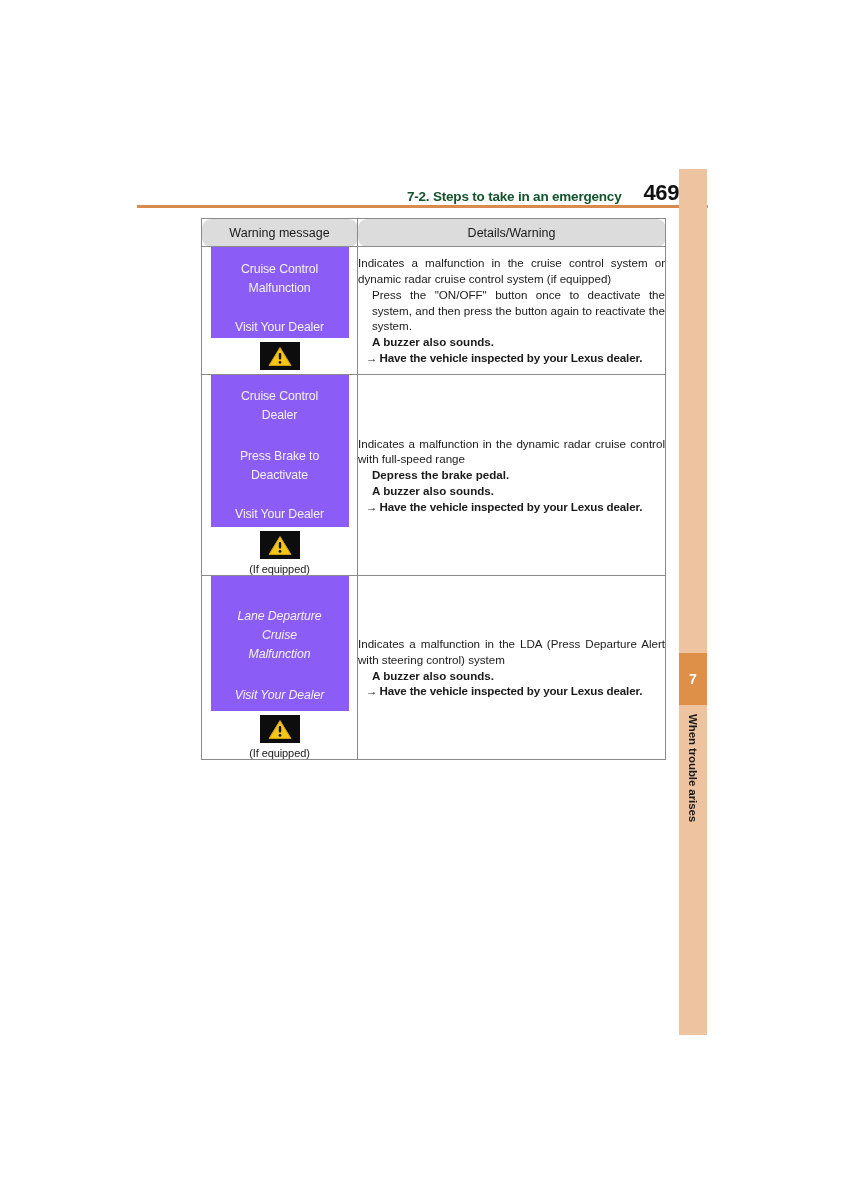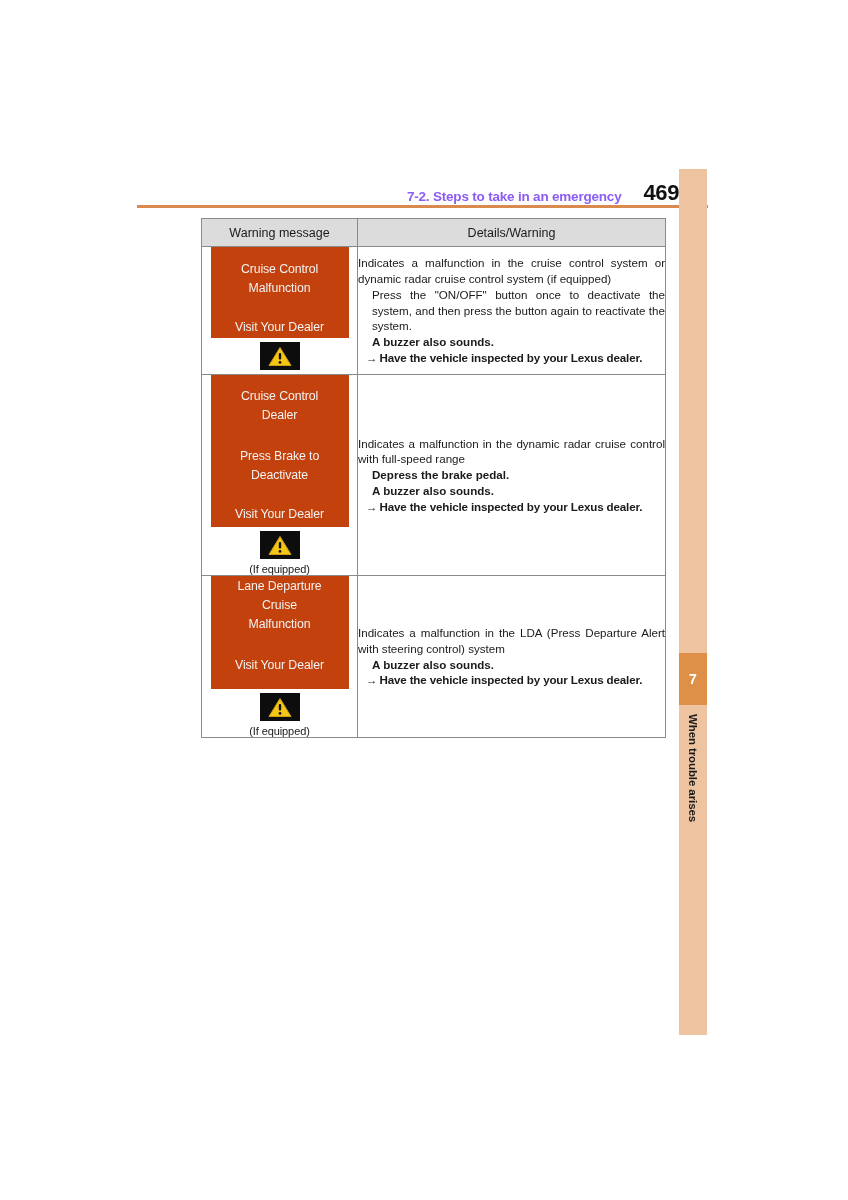--- a/index.html
+++ b/index.html
@@ -24,21 +24,21 @@
     width: 542px;
     height: 26px;
     display: flex;
     align-items: flex-end;
     justify-content: flex-end;
   }
   .header-section {
     font-size: 13.5px;
     font-weight: 600;
     letter-spacing: -0.2px;
-    color: #8b5cf6;
+    color: #14532d;
     white-space: nowrap;
     margin-right: 22px;
   }
   .header-pageno {
     font-size: 22px;
     font-weight: 700;
     letter-spacing: -0.4px;
     color: #111;
     line-height: 1;
   }
@@ -111,59 +111,60 @@
     padding: 0;
     vertical-align: middle;
   }
   .warn-table thead th {
     background: #dcdcdc;
     font-weight: 400;
     font-size: 12.5px;
     color: #1a1a1a;
     height: 27px;
     text-align: center;
+    border-radius: 9px;
   }
   .col-msg { width: 155px; }
   .col-det { width: 307px; }
 
   .msg-cell {
     padding: 9px 0 6px 0;
     text-align: center;
   }
   .det-cell {
     padding: 6px 8px 6px 8px;
     font-size: 11.6px;
     line-height: 1.36;
     color: #1a1a1a;
   }
 
   
   .mid-screen {
     width: 138px;
-    background: #c2410c;
+    background: #8b5cf6;
     margin: 0 auto;
     color: #f2f2f2;
     text-align: center;
     font-size: 12.3px;
     line-height: 1.55;
     letter-spacing: -0.1px;
     box-sizing: border-box;
     position: relative;
   }
   .mid-screen .mid-line { display: block; }
   .mid-screen .mid-gap { display: block; }
 
   .mid-r1 { height: 91px; padding-top: 13px; }
   .mid-r1 .mid-gap { height: 20px; }
 
   .mid-r2 { height: 152px; padding-top: 12px; }
   .mid-r2 .mid-gap { height: 22px; }
   .mid-r2 .mid-gap2 { display:block; height: 20px; }
 
-  .mid-r3 { height: 113px; padding-top: 1px; }
+  .mid-r3 { height: 135px; padding-top: 31px; font-style: italic; }
   .mid-r3 .mid-gap { height: 22px; }
 
   
   .warn-icon-box {
     width: 40px;
     height: 28px;
     background: #0d0d0d;
     margin: 4px auto 0 auto;
     display: flex;
     align-items: center;

